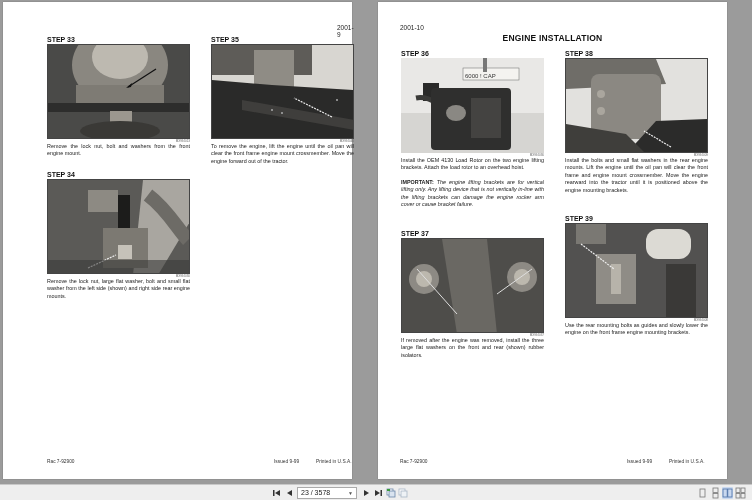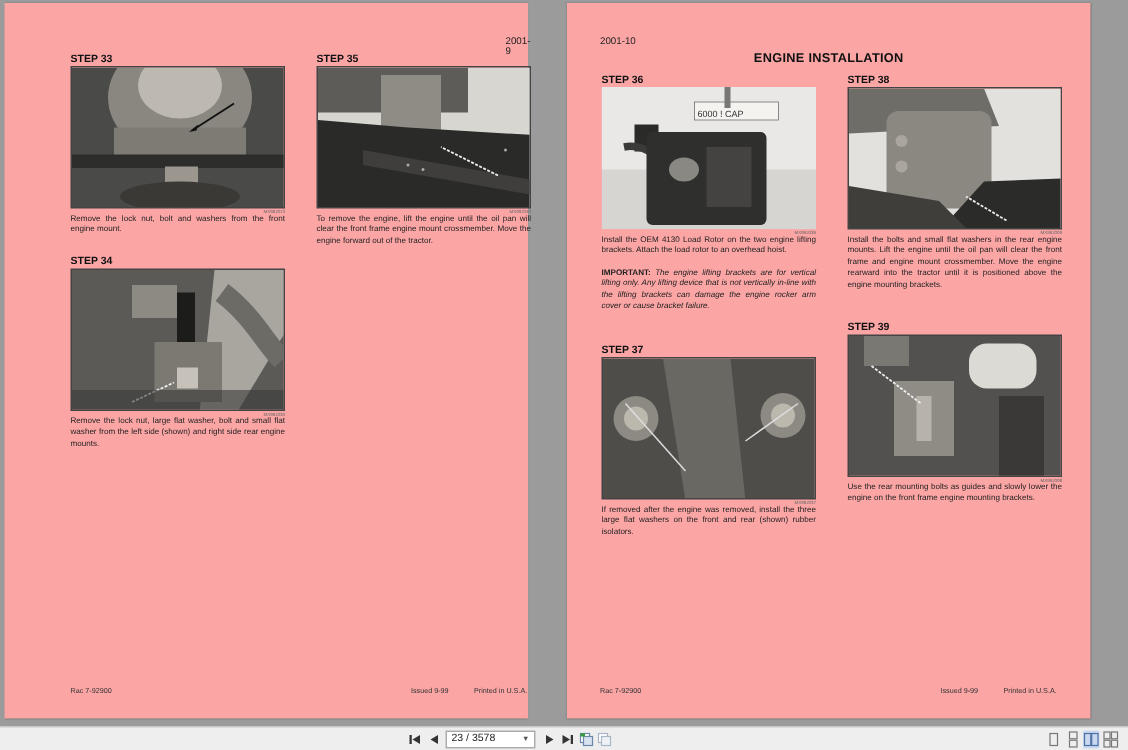--- a/index.html
+++ b/index.html
@@ -1,18 +1,18 @@
 <!DOCTYPE html>
 <html><head>
 <meta charset="utf-8">
 <style>
   * { box-sizing: border-box; margin: 0; padding: 0; }
   html, body { width: 752px; height: 500px; overflow: hidden; background: #9b9b9b; font-family: "Liberation Sans", sans-serif; }
   .viewer { position: absolute; left: 0; top: 0; width: 752px; height: 484px; background: #9b9b9b; }
-  .page { position: absolute; top: 2px; width: 349px; height: 477px; background: #fca5a5; box-shadow: 0 0 1px #666; }
+  .page { position: absolute; top: 2px; width: 349px; height: 477px; background: #ffffff; box-shadow: 0 0 1px #666; }
   .page.left { left: 3px; }
   .page.right { left: 378px; }
   .pnum { position: absolute; font-size: 6.5px; color: #222; top: 22px; }
   .title { position: absolute; left: 0; right: 0; top: 31px; text-align: center; font-weight: bold; font-size: 8.5px; color: #111; letter-spacing: 0.2px; }
   .step { position: absolute; width: 143px; }
   .step-h { font-weight: bold; font-size: 7px; color: #111; height: 9px; line-height: 9px; }
   .photo { position: relative; width: 143px; border: 0.5px solid #444; overflow: hidden; }
   .code { font-size: 3px; color: #666; text-align: right; height: 4px; line-height: 4px; }
   .desc { font-size: 5.4px; line-height: 7.4px; color: #222; text-align: justify; }
   .imp { font-size: 5.4px; line-height: 7.4px; color: #222; text-align: justify; margin-top: 7px; }

